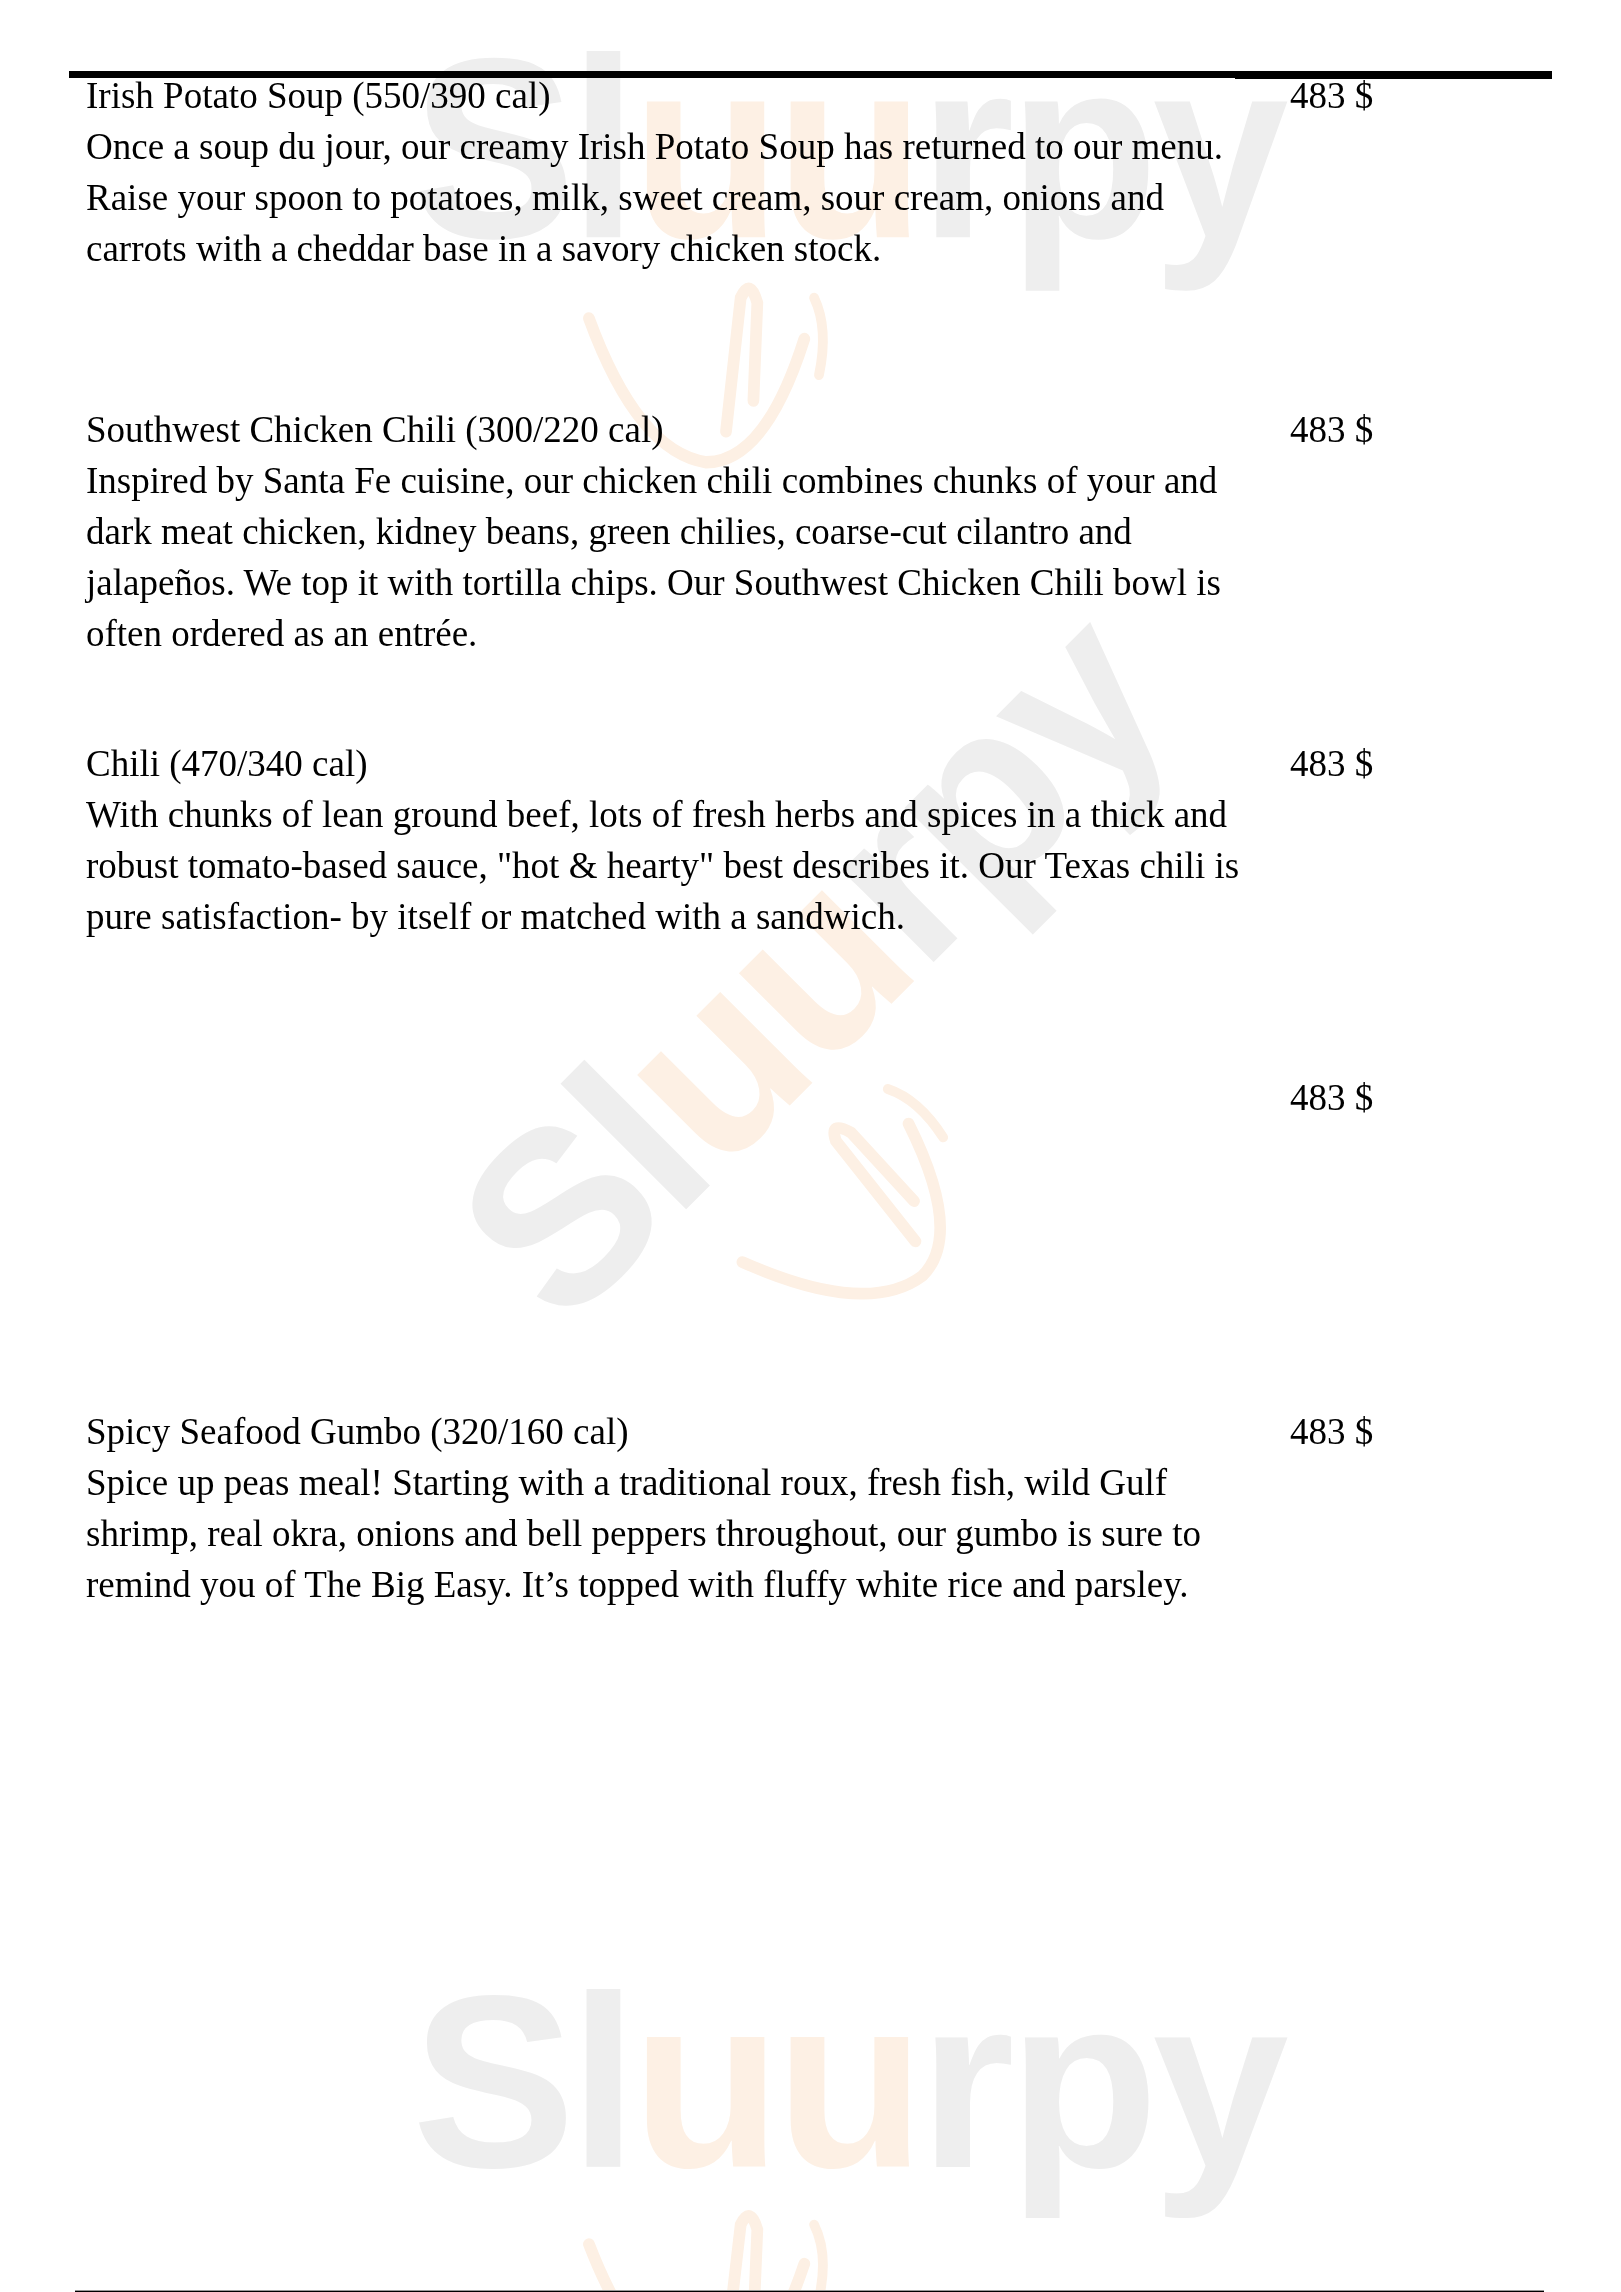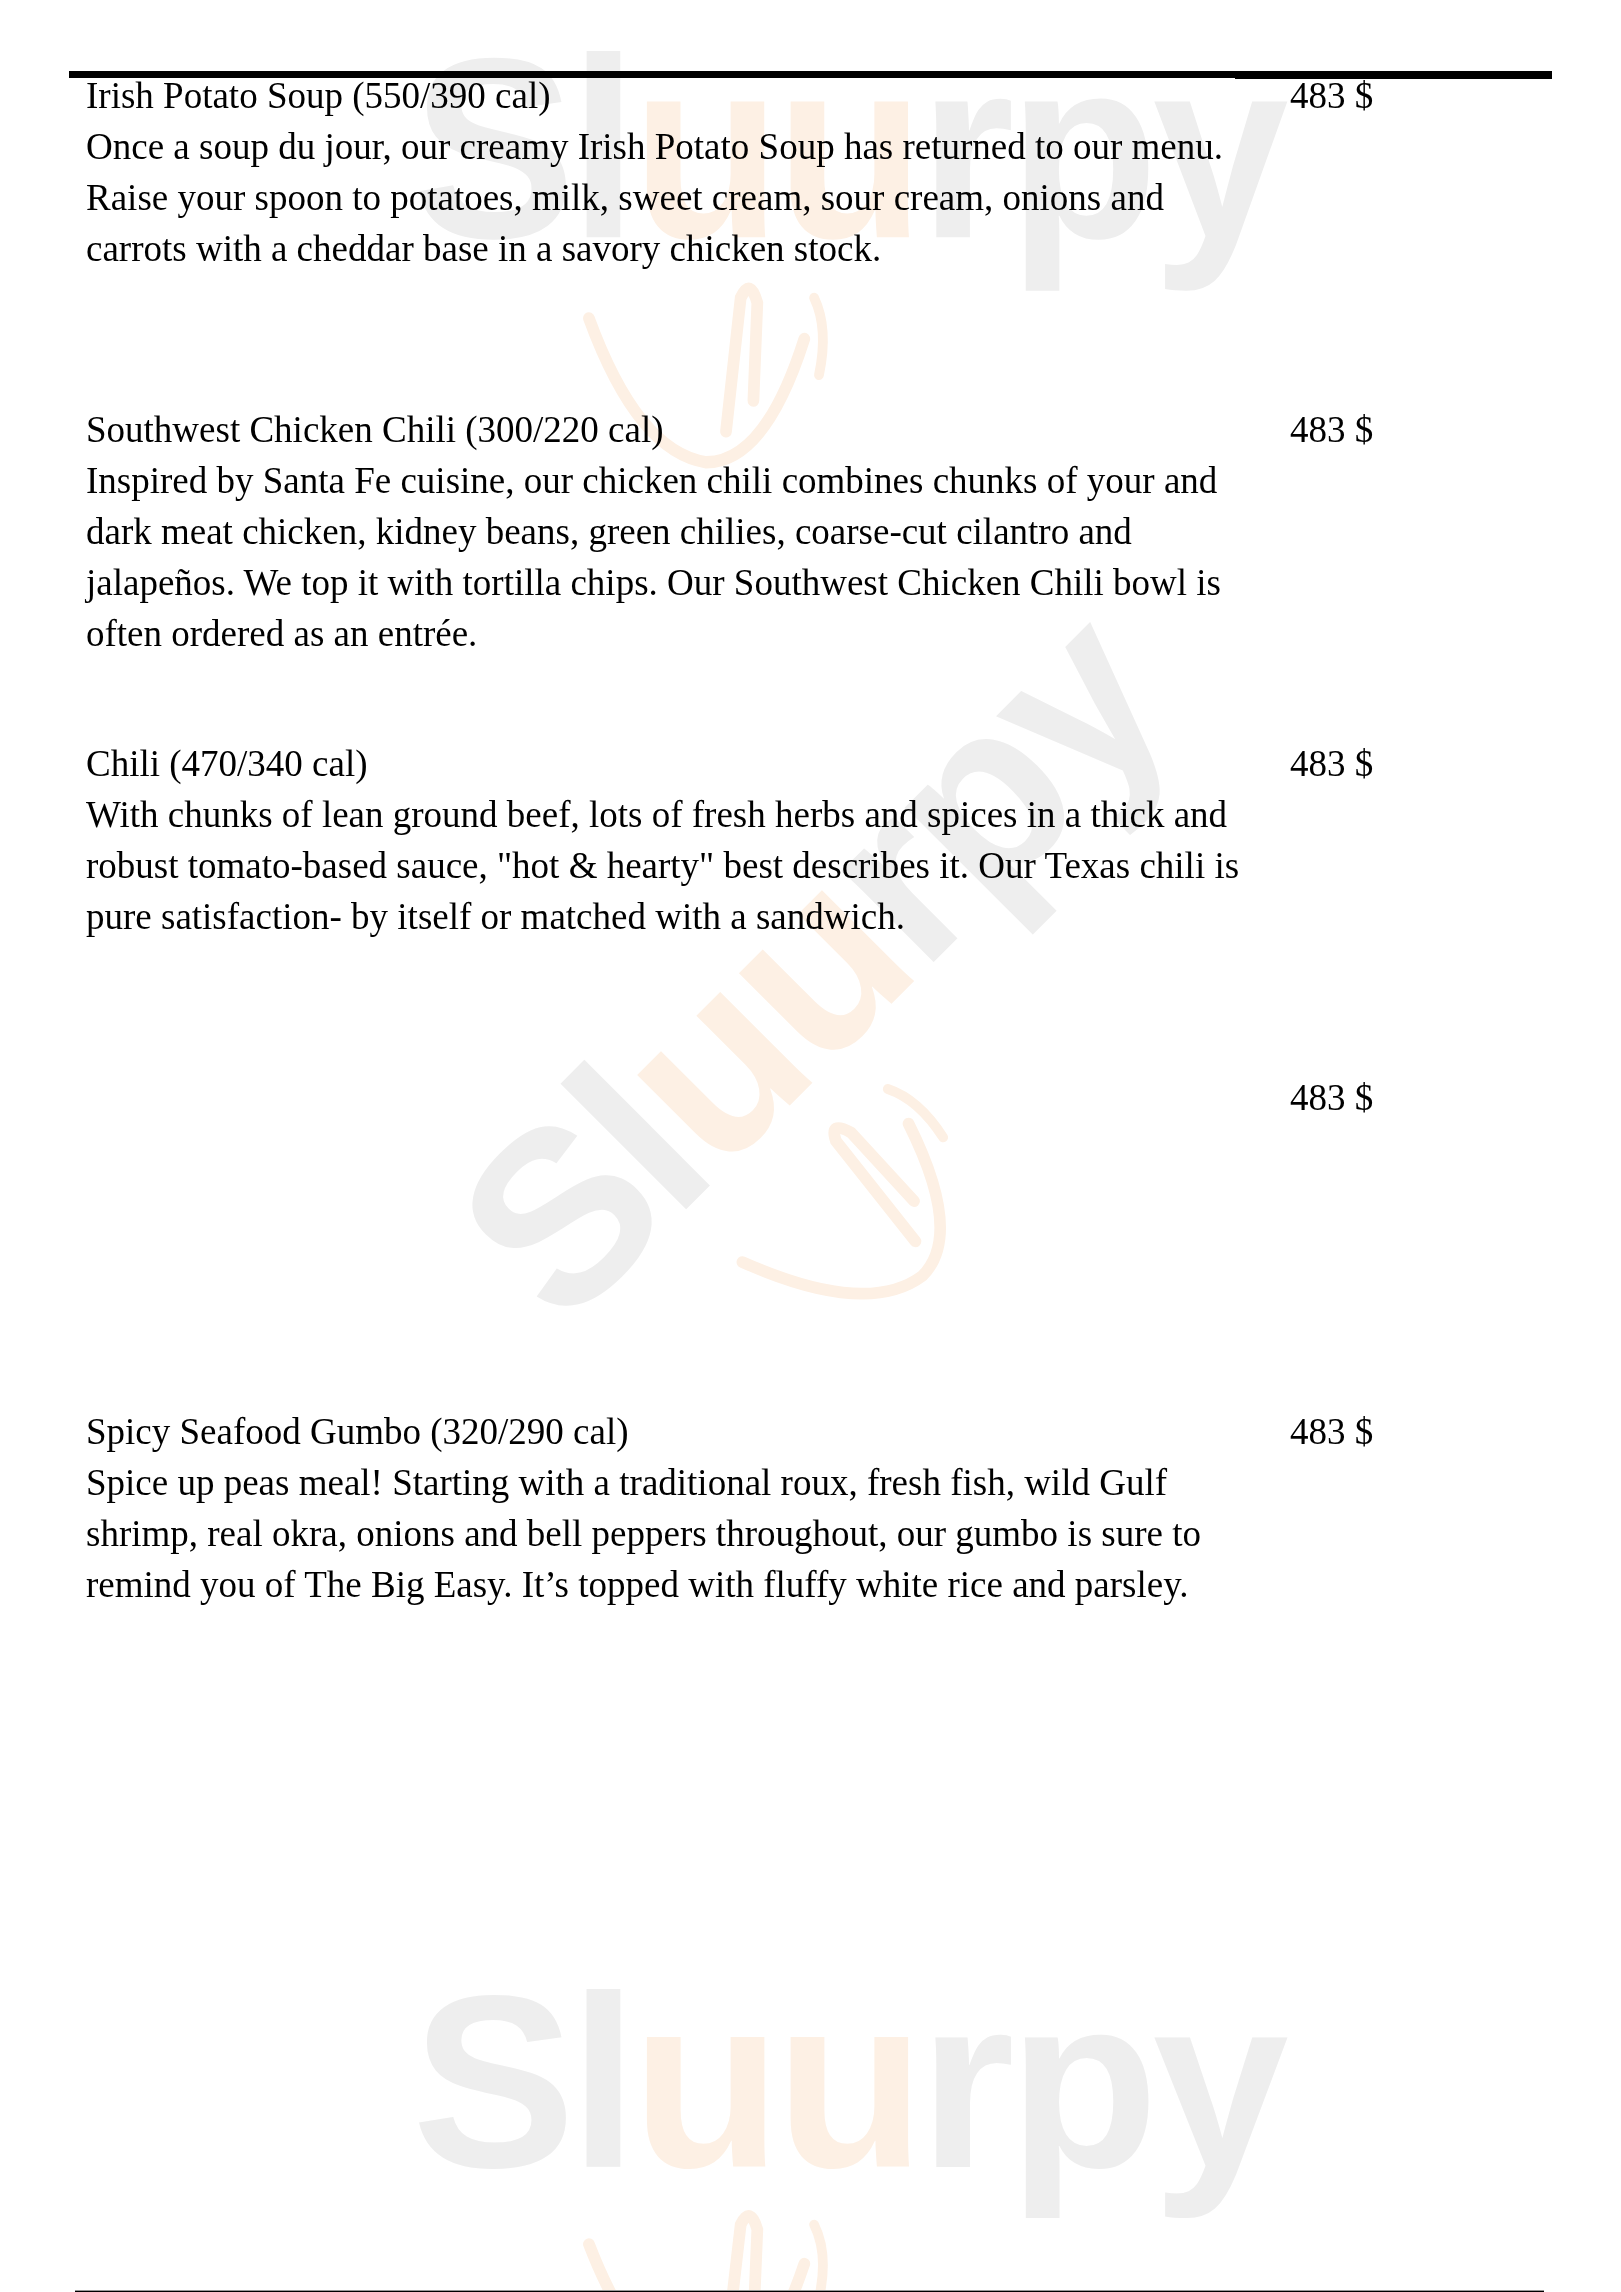--- a/index.html
+++ b/index.html
@@ -187,19 +187,19 @@
   </div>
 
   <div class="menu-item">
     <div class="item-text">
     </div>
     <div class="item-price">483 $</div>
   </div>
 
   <div class="menu-item">
     <div class="item-text">
-      <span class="item-title">Spicy Seafood Gumbo (320/290 cal)</span>
+      <span class="item-title">Spicy Seafood Gumbo (320/160 cal)</span>
       <span class="item-desc">Spice up peas meal! Starting with a traditional roux, fresh fish, wild Gulf shrimp, real okra, onions and bell peppers throughout, our gumbo is sure to remind you of The Big Easy. It’s topped with fluffy white rice and parsley.</span>
     </div>
     <div class="item-price">483 $</div>
   </div>
 </div>
 
 
 </body></html>

